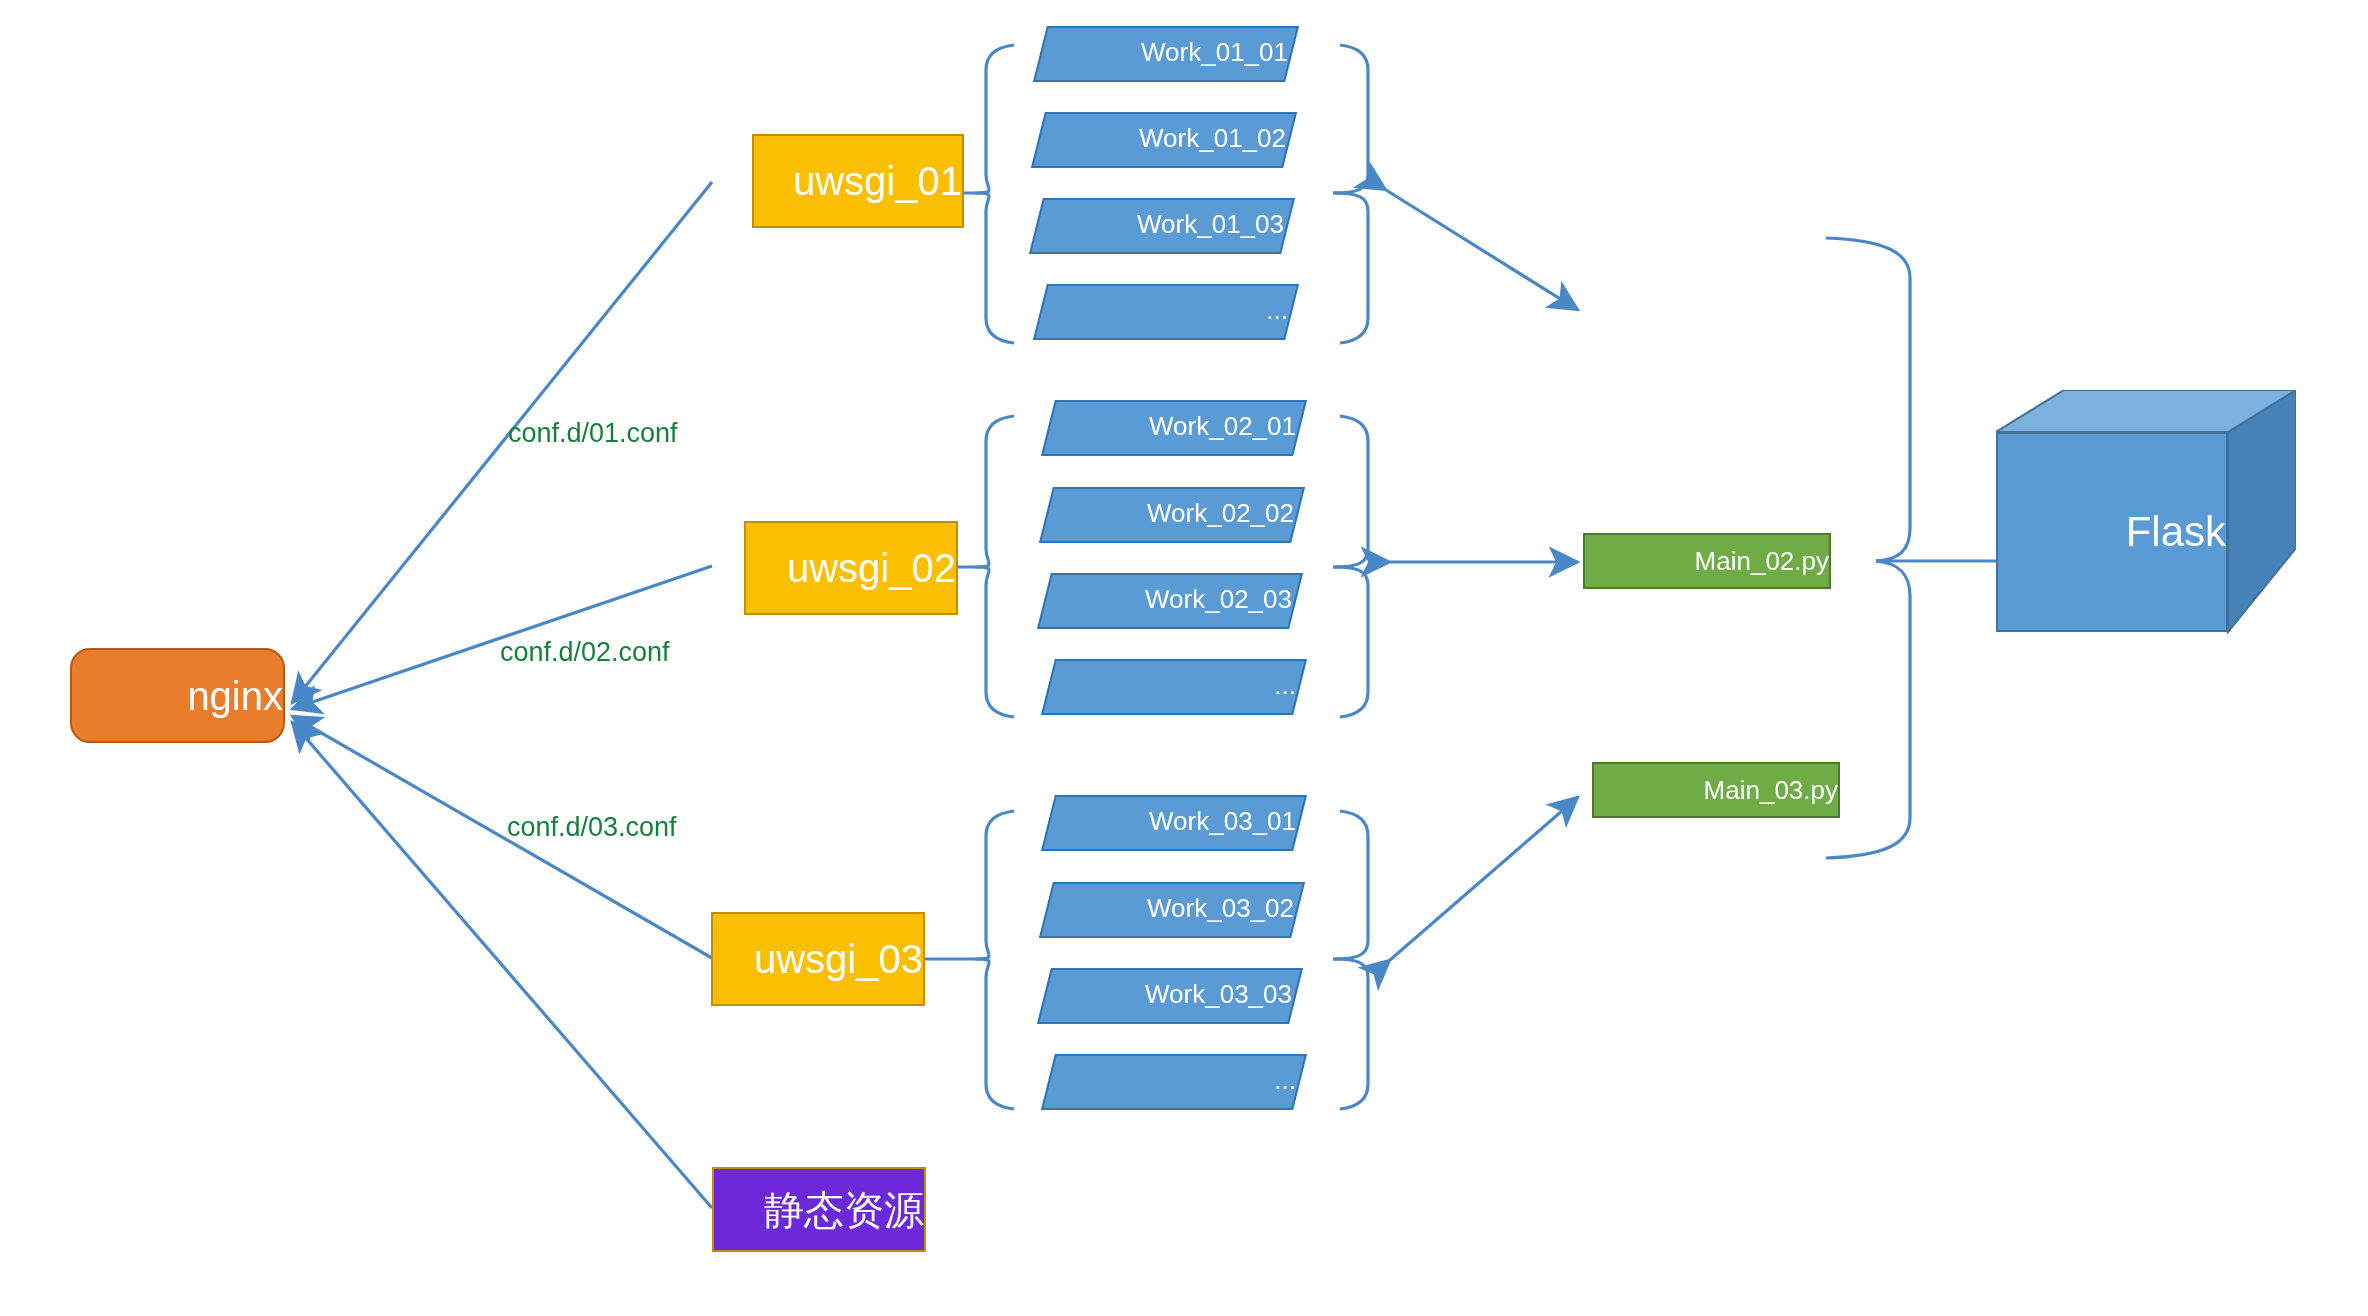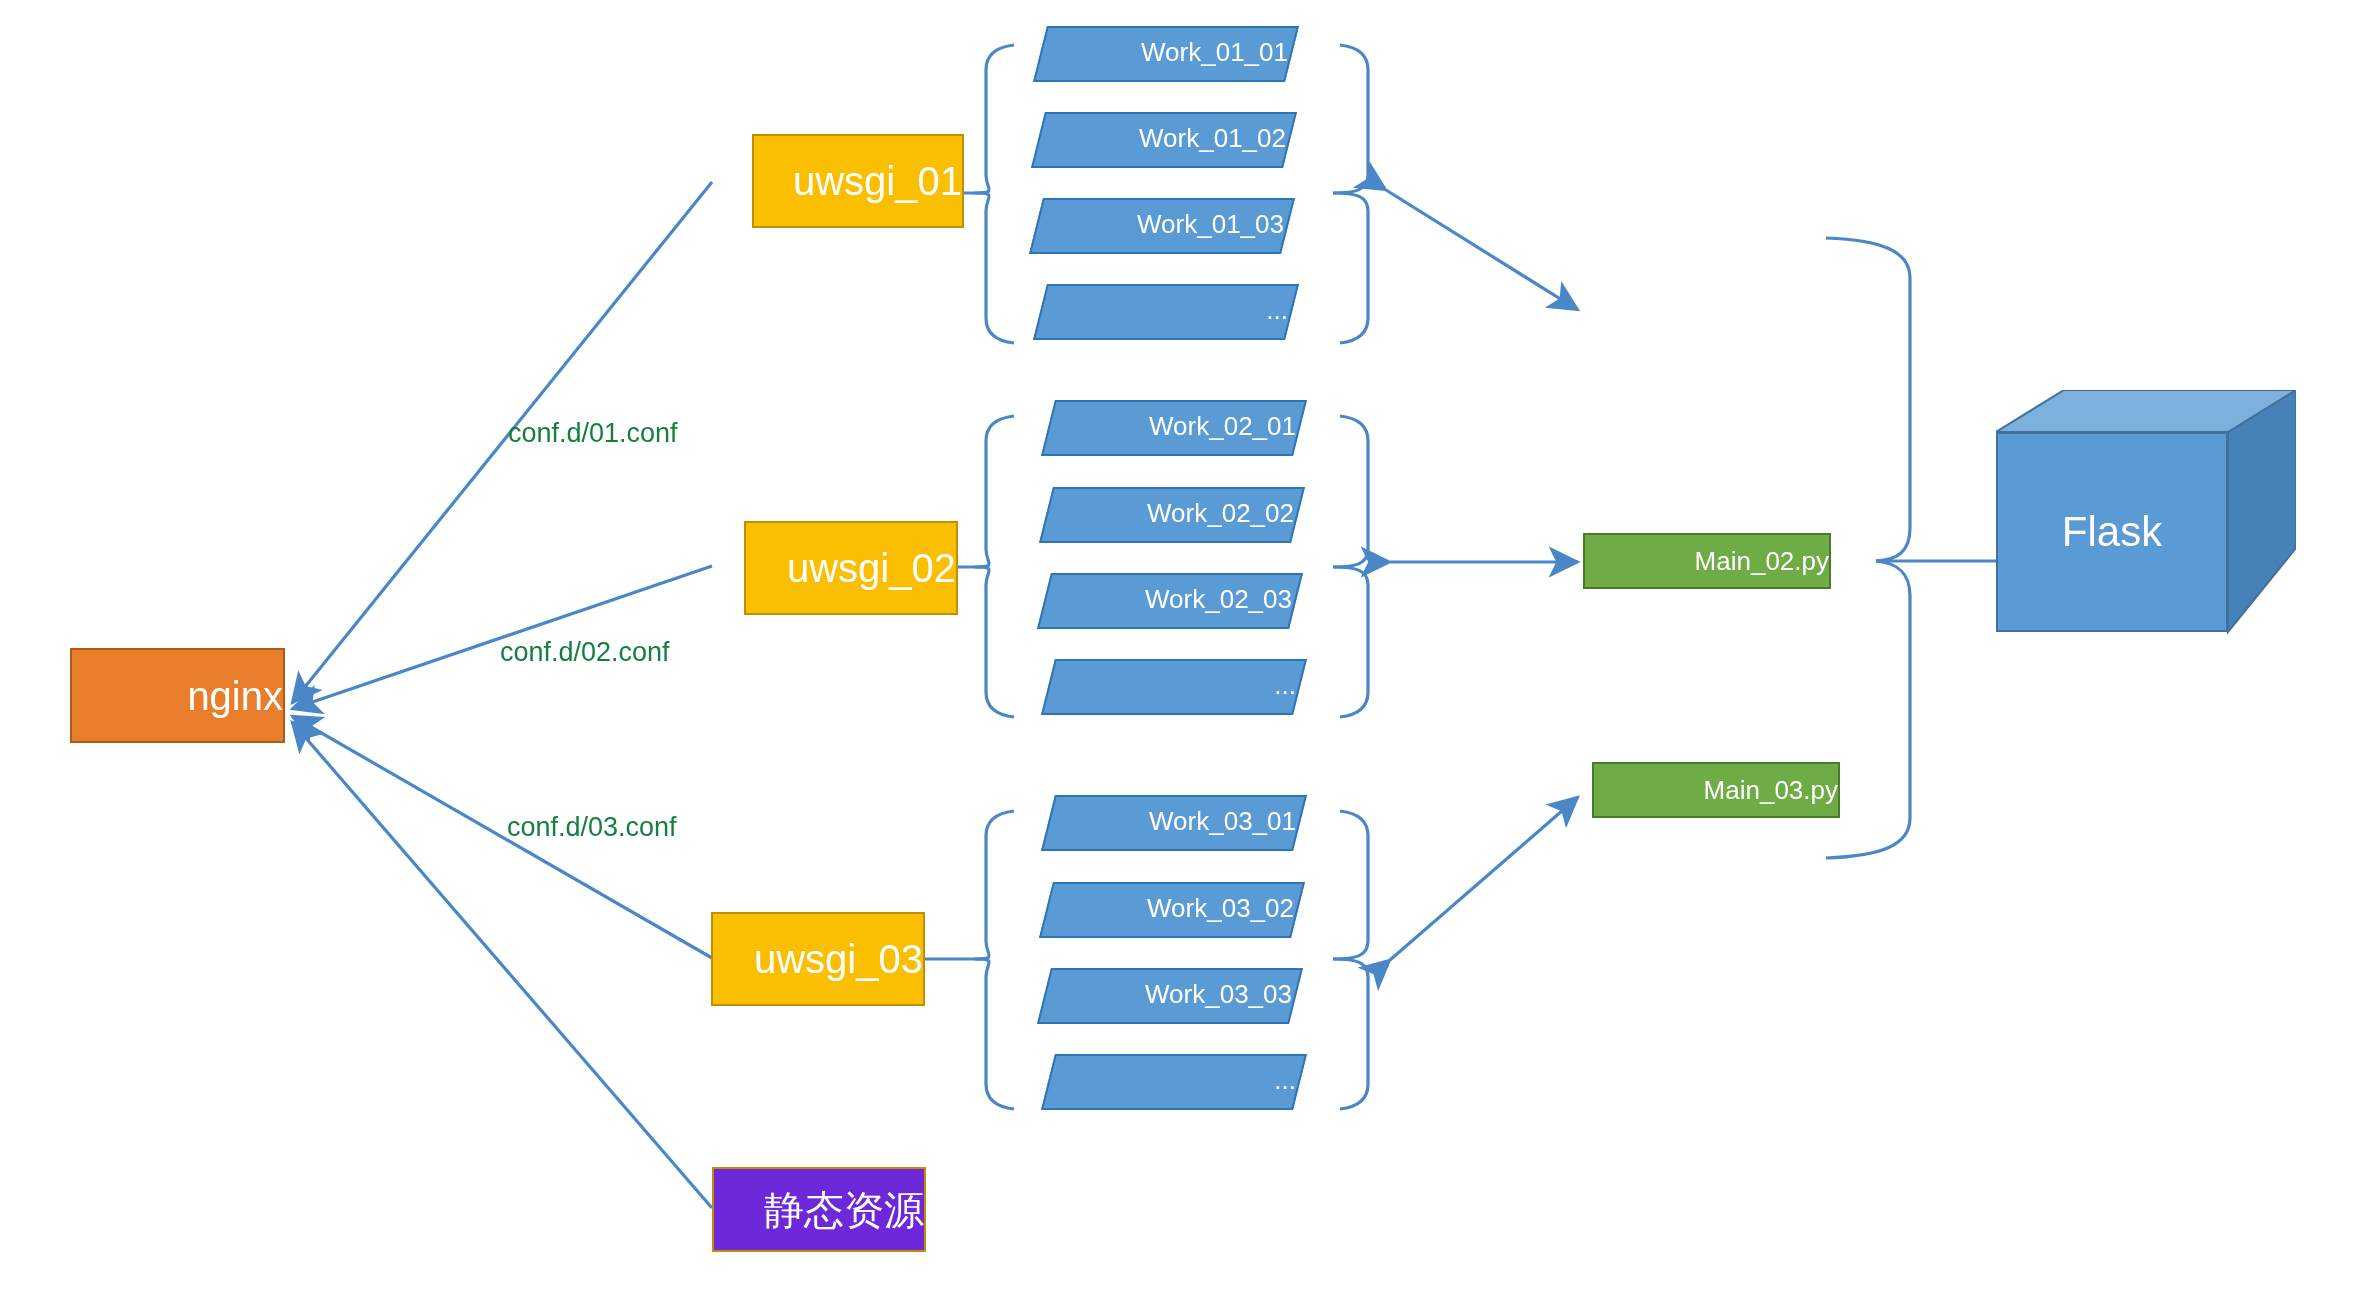--- a/index.html
+++ b/index.html
@@ -95,21 +95,21 @@
     position: absolute;
     left: 0;
     top: 42px;
     width: 232px;
     height: 200px;
     background: #5B9BD5;
     border: 2px solid #41719C;
     box-sizing: border-box;
     display: flex;
     align-items: center;
-    justify-content: center;
+    justify-content: flex-end;
     color: #ffffff;
     font-size: 42px;
   }
   .cube .face-side {
     position: absolute;
     left: 0;
     top: 0;
     width: 300px;
     height: 244px;
   }
@@ -170,21 +170,21 @@
       <path d="M1340,1109 C1358,1107 1368,1099 1368,1084 L1368,977 C1368,962 1356,959 1333,959"></path>
 
       <path d="M1390,960 L1578,797" marker-start="url(#ah2)" marker-end="url(#ah)"></path>
 
       <path d="M1826,238 C1884,240 1910,252 1910,278 L1910,528 C1910,551 1898,560 1876,561"></path>
       <path d="M1826,858 C1884,856 1910,844 1910,818 L1910,596 C1910,573 1898,563 1876,561"></path>
       <path d="M1876,561 L1996,561"></path>
     </g>
   </svg>
 
-  <div class="node n-nginx" style="left:70px; top:648px; width:215px; height:95px;">
+  <div class="node n-nginx" style="left:70px; top:648px; width:215px; height:95px;border-radius:20px;">
     <span>nginx</span>
   </div>
 
   <div class="label" style="left:508px; top:418px;">conf.d/01.conf</div>
   <div class="label" style="left:500px; top:637px;">conf.d/02.conf</div>
   <div class="label" style="left:507px; top:812px;">conf.d/03.conf</div>
 
   <div class="node n-uwsgi" style="left:752px; top:134px; width:212px; height:94px;">
     <span>uwsgi_01</span>
   </div>

